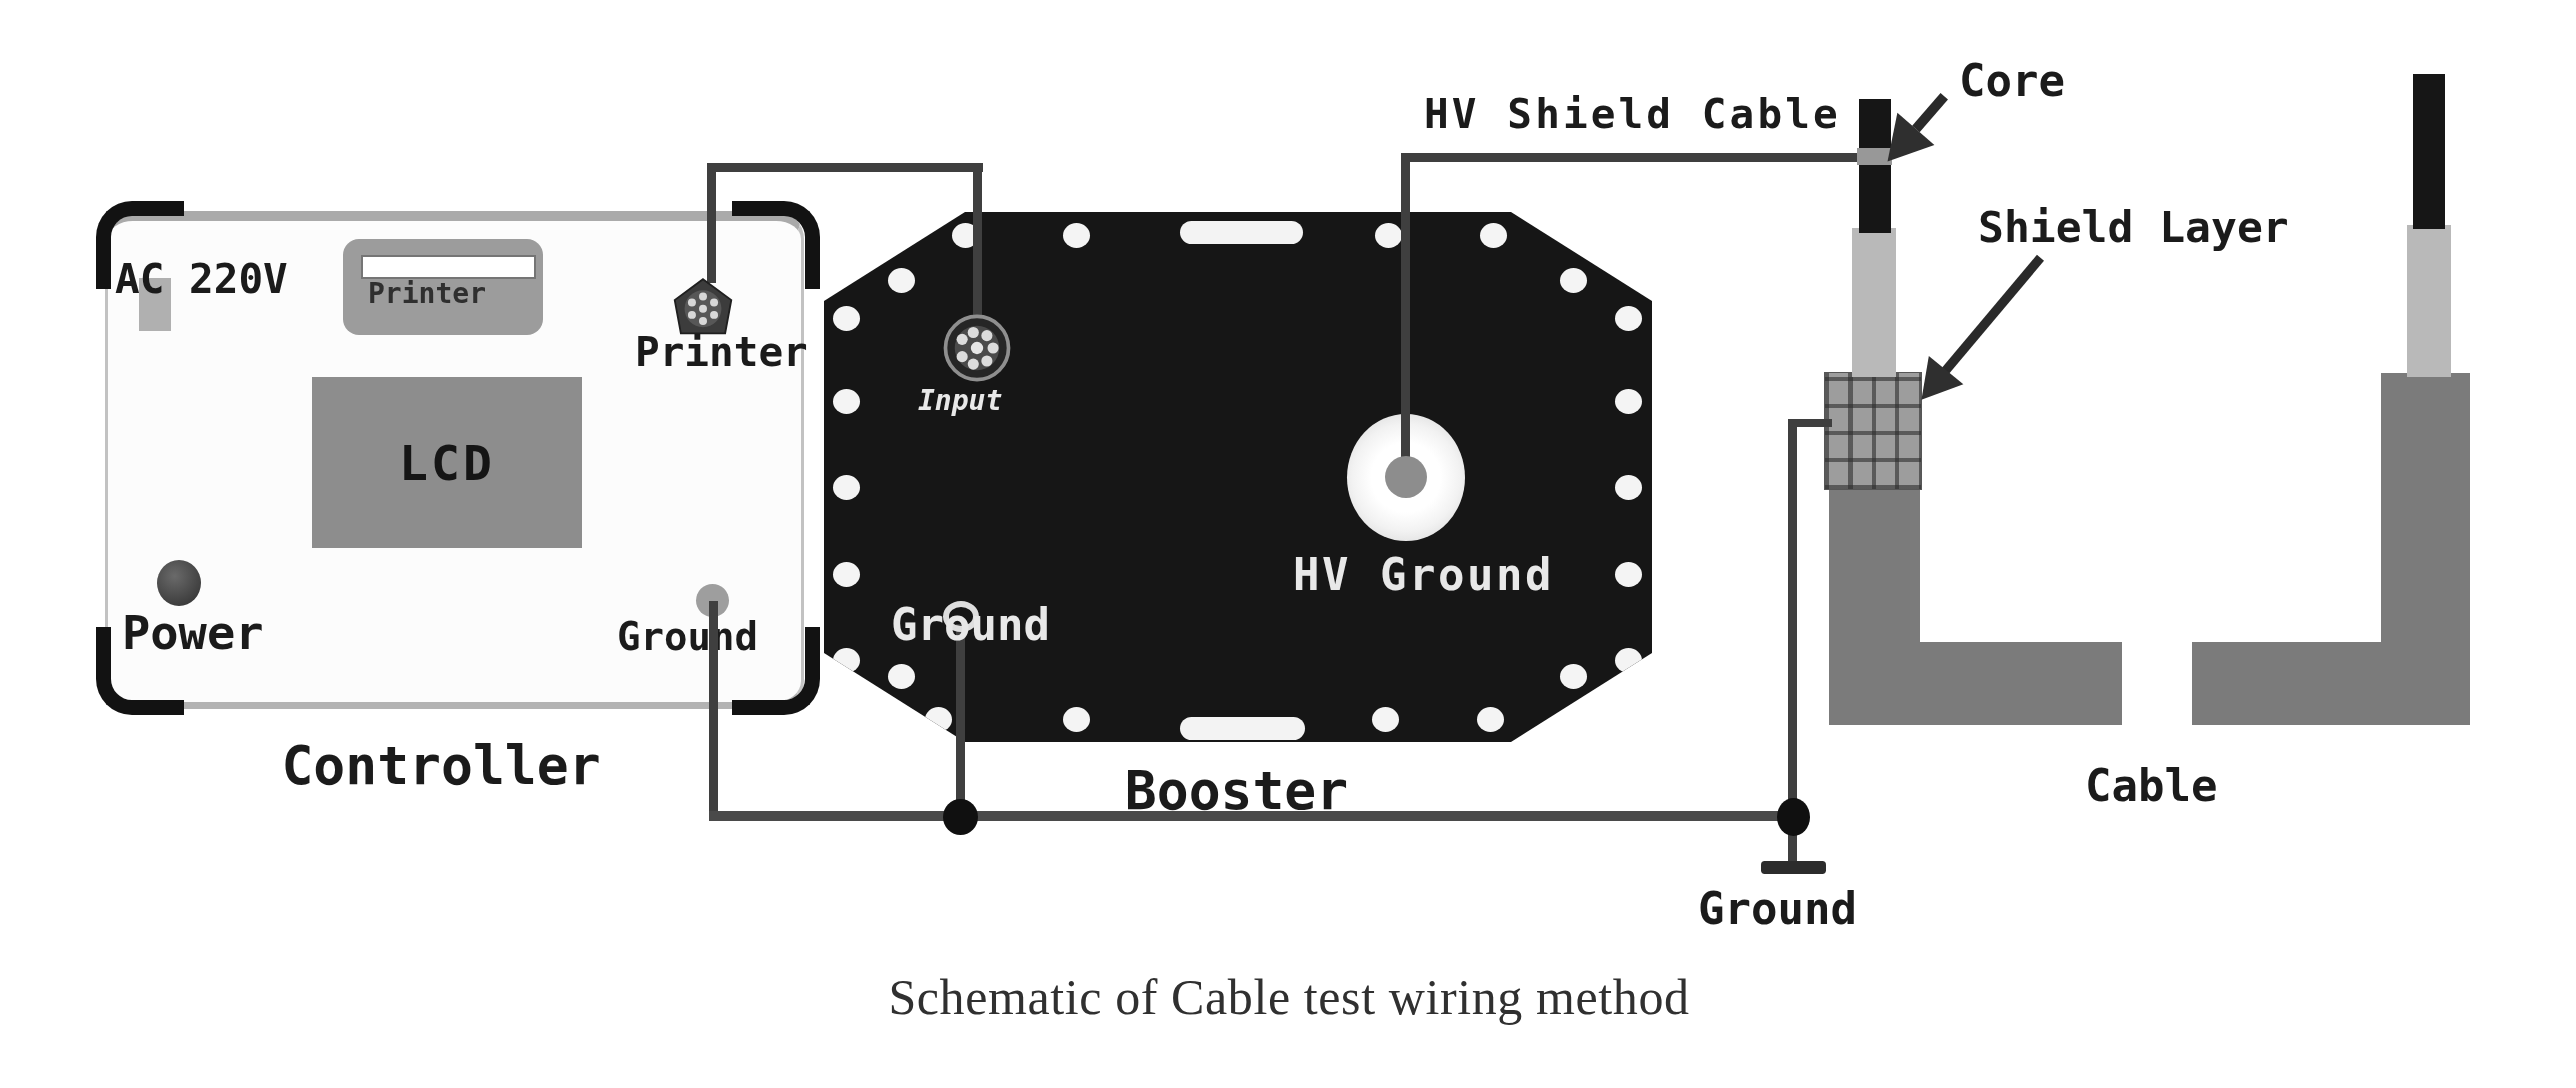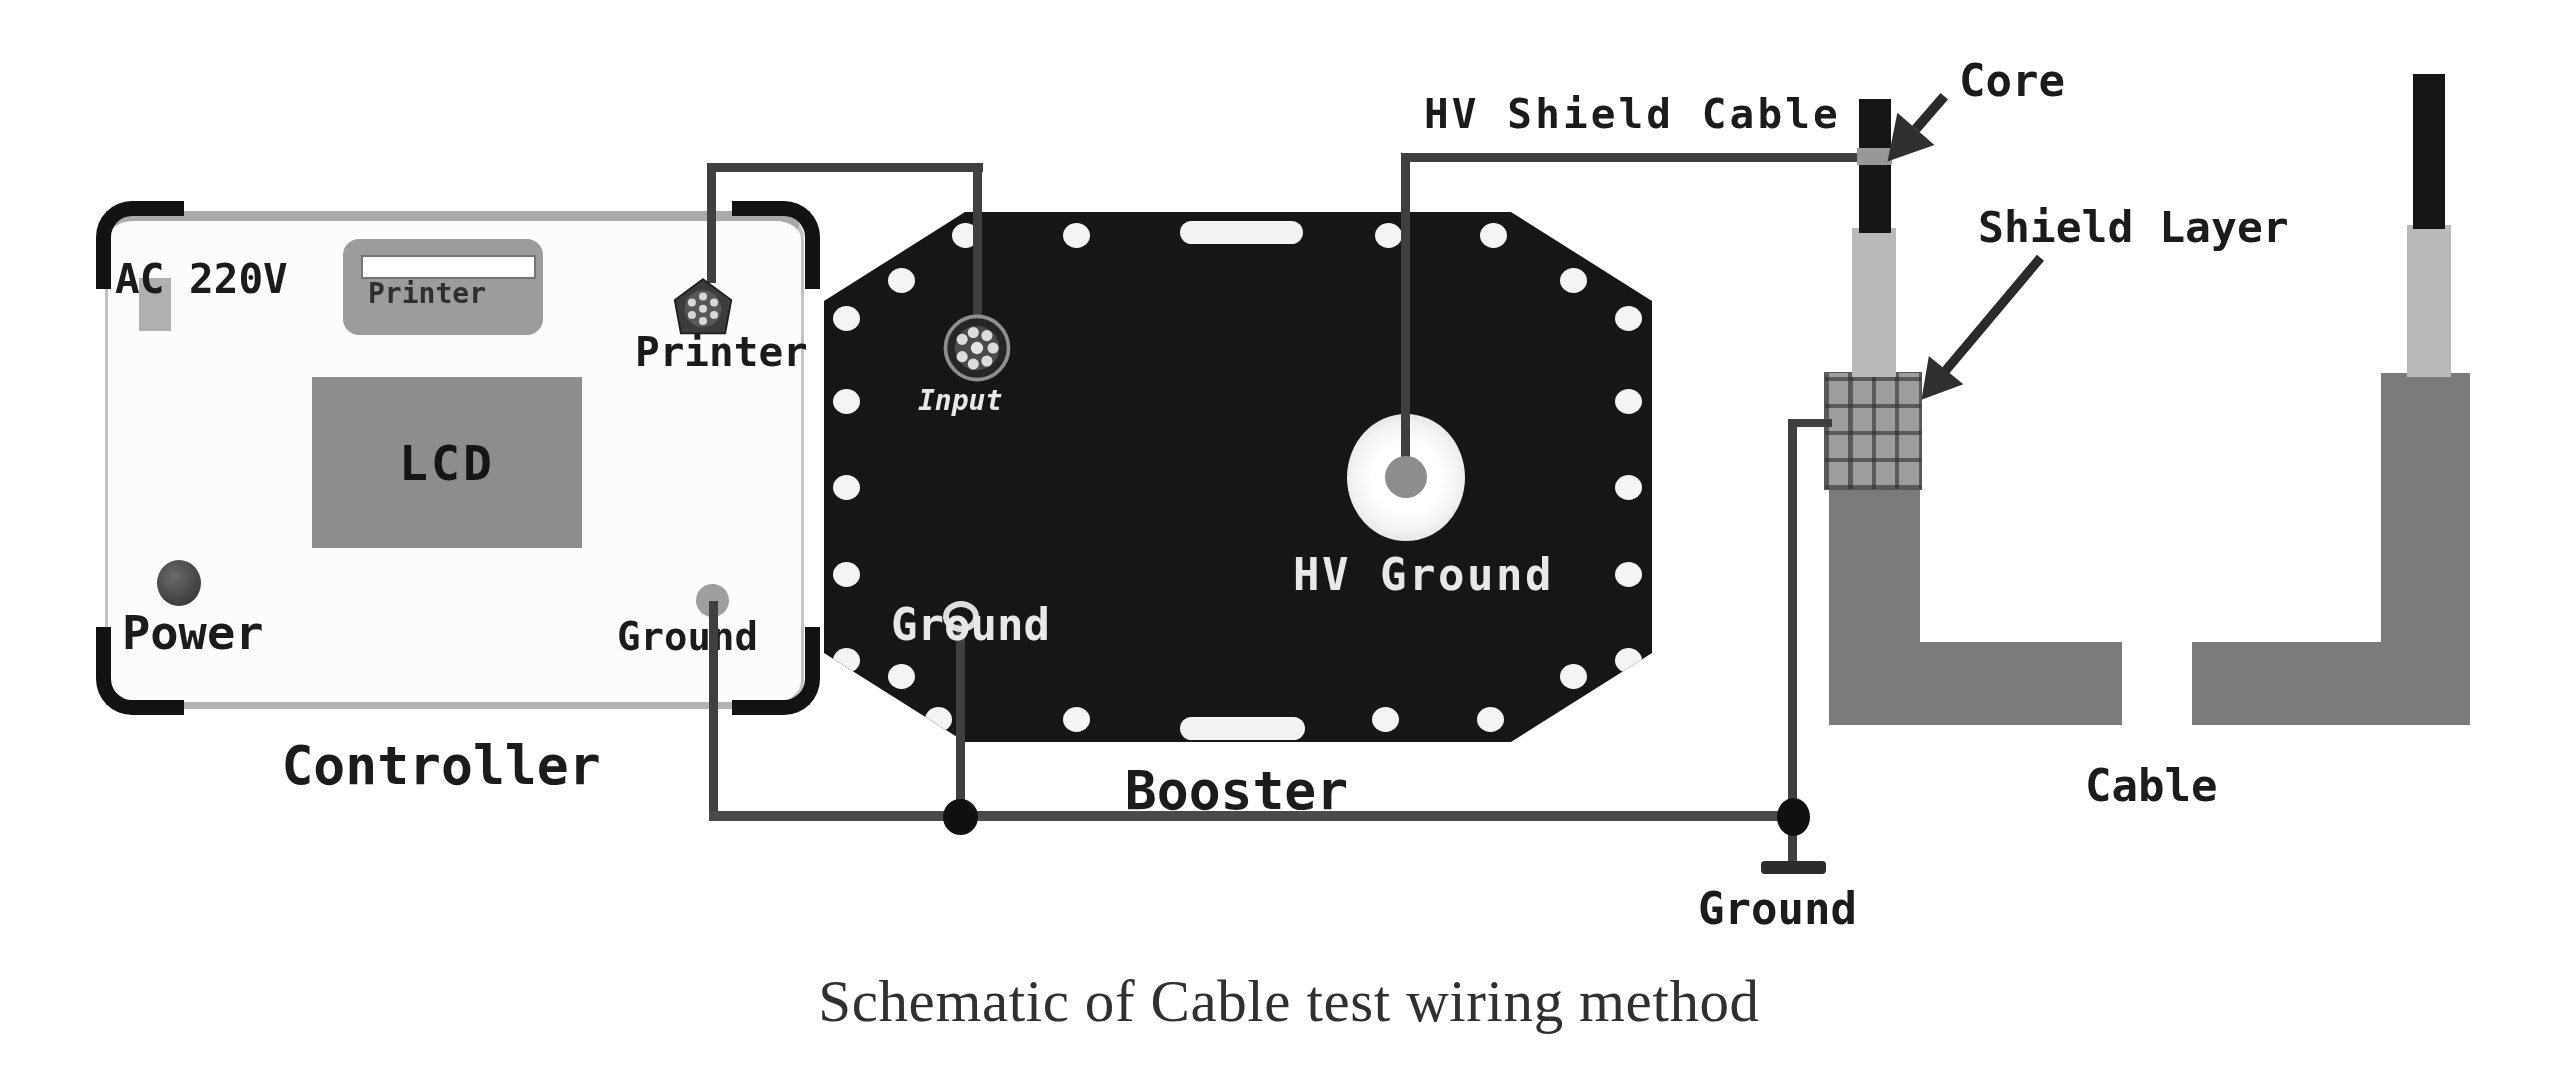--- a/index.html
+++ b/index.html
@@ -47,21 +47,21 @@
   .cable-insul{position:absolute;background:#b9b9b9;}
   .cable-core{position:absolute;background:#161616;}
   #shield-mesh{position:absolute;left:1825px;top:373px;width:96px;height:116px;background-color:#9d9d9d;
     background-image:repeating-linear-gradient(90deg, rgba(45,45,45,.6) 0 4.3px, transparent 4.3px 23.4px),
                      repeating-linear-gradient(0deg, rgba(45,45,45,.6) 0 4.3px, transparent 4.3px 27px);
     outline:1.9px solid #565656;}
   #core-clamp{position:absolute;left:1857px;top:148px;width:35px;height:17.3px;background:#989898;}
   #ground-bar{position:absolute;left:1761px;top:861px;width:65px;height:13px;background:#2c2c2c;border-radius:3.7px;}
 
   #caption{position:absolute;left:586px;top:972px;width:1406px;text-align:center;
-    font-family:"Liberation Serif","DejaVu Serif",serif;font-size:59px;color:#303030;
+    font-family:"Liberation Serif","DejaVu Serif",serif;font-size:50px;color:#303030;
     letter-spacing:0.6px;white-space:nowrap;line-height:1;}
   svg.overlay{position:absolute;left:0;top:0;pointer-events:none;}
 </style>
 </head>
 <body>
 
 <div id="canvas">
 
   <div id="controller-box"></div>
   <div class="corner tl"></div>

